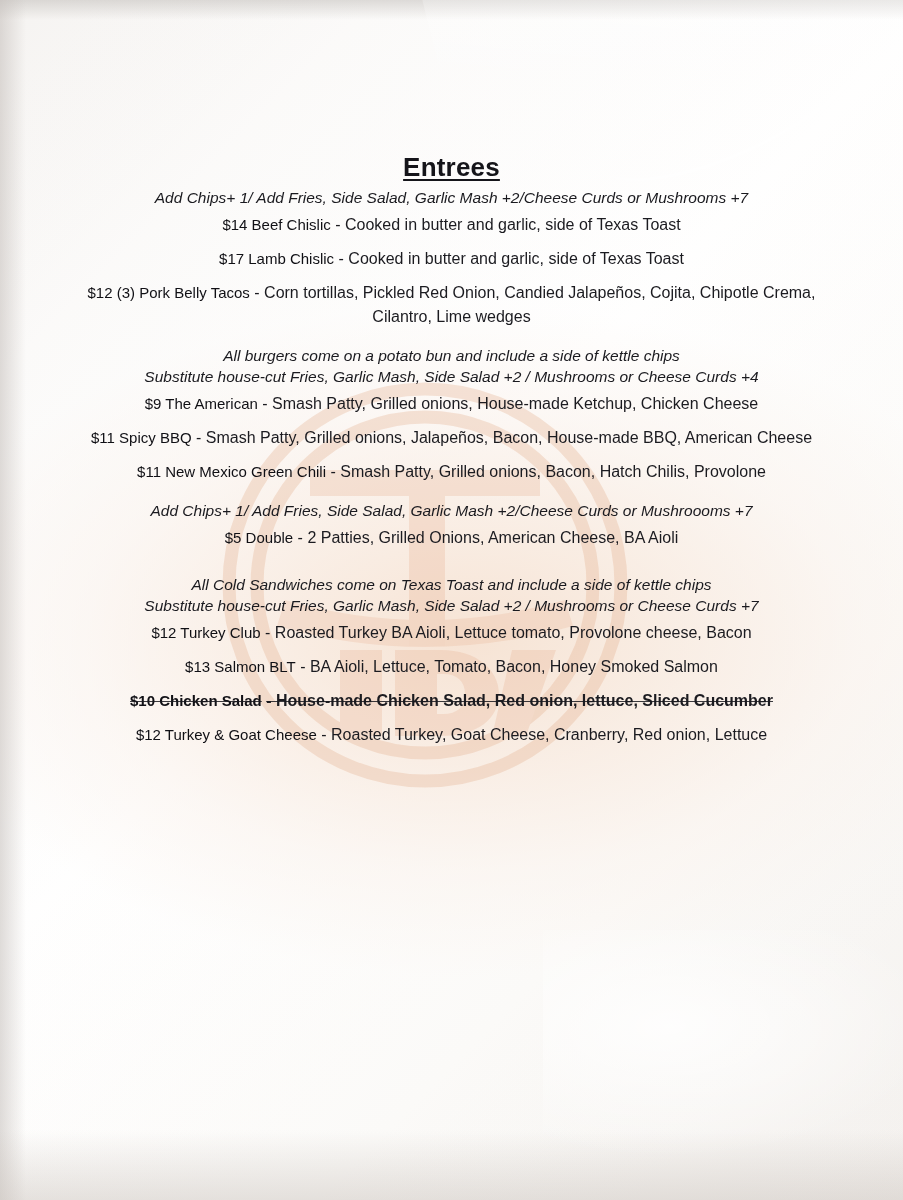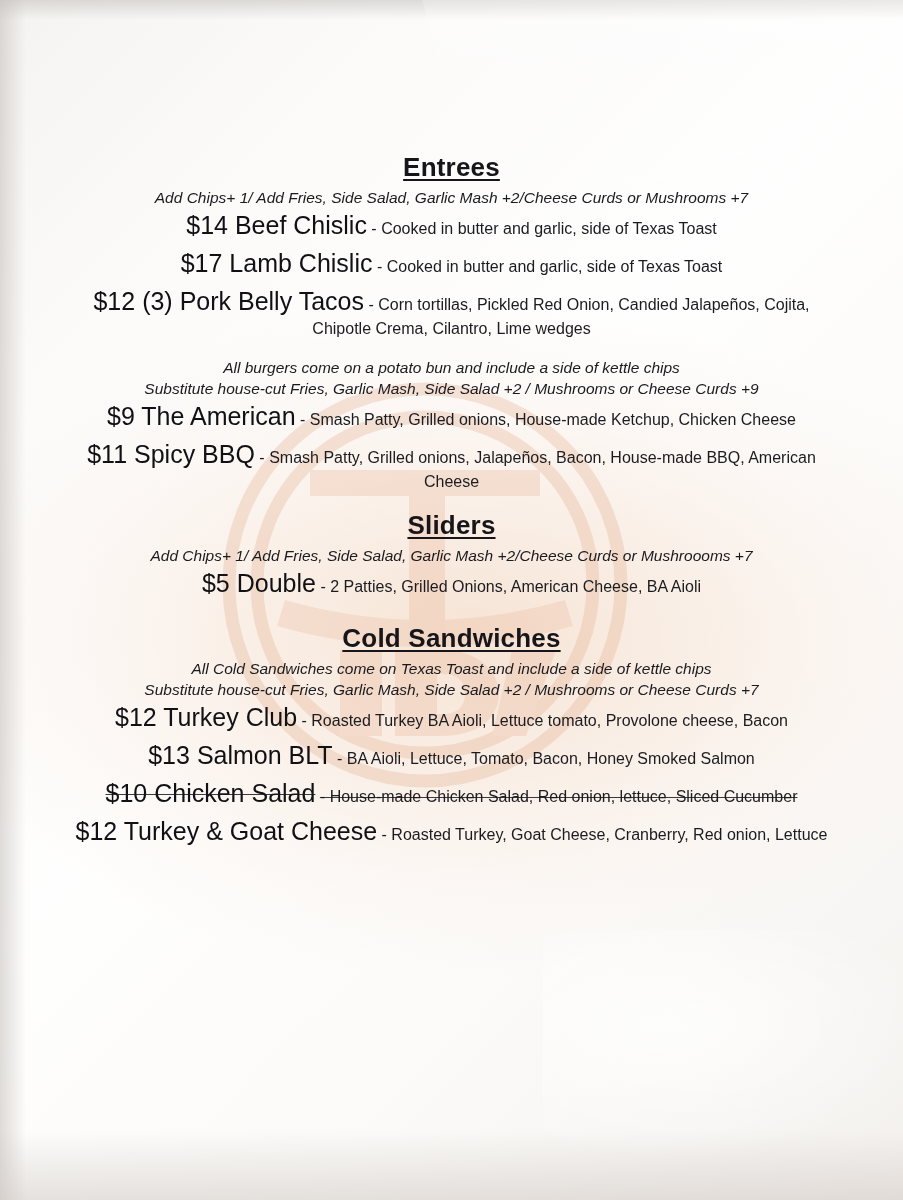--- a/index.html
+++ b/index.html
@@ -105,31 +105,32 @@
     margin: 0 auto 5px auto;
     max-width: 700px;
   }
   .item {
     text-align: center;
     margin: 0 auto 10px auto;
     max-width: 760px;
     line-height: 24px;
   }
   .item .price-name {
-    font-size: 25px;
+    font-size: 15px;
     color: #101015;
   }
   .item .desc {
     font-size: 16px;
     color: #1b1b20;
   }
   .item.strike .price-name, .item.strike .desc {
     text-decoration: line-through;
     text-decoration-thickness: 1.3px;
     text-decoration-color: rgba(25,25,30,0.85);
+    font-weight: bold;
   }
   .gap-s { height: 6px; }
   .gap-m { height: 14px; }
 </style>
 </head>
 <body>
 
 <div id="page">
 
   <div class="watermark">
@@ -166,46 +167,48 @@
       <div class="item">
         <span class="price-name">$12 (3) Pork Belly Tacos</span>
         <span class="desc">- Corn tortillas, Pickled Red Onion, Candied Jalapeños, Cojita, Chipotle Crema, Cilantro, Lime wedges</span>
       </div>
     </div>
 
     <div class="gap-s"></div>
 
     <div class="section">
       <div class="section-note" style="white-space: pre-line;">All burgers come on a potato bun and include a side of kettle chips
-Substitute house-cut Fries, Garlic Mash, Side Salad +2 / Mushrooms or Cheese Curds +9</div>
+Substitute house-cut Fries, Garlic Mash, Side Salad +2 / Mushrooms or Cheese Curds +4</div>
       <div class="item">
         <span class="price-name">$9 The American</span>
         <span class="desc">- Smash Patty, Grilled onions, House-made Ketchup, Chicken Cheese</span>
       </div>
       <div class="item">
         <span class="price-name">$11 Spicy BBQ</span>
         <span class="desc">- Smash Patty, Grilled onions, Jalapeños, Bacon, House-made BBQ, American Cheese</span>
       </div>
+      <div class="item">
+        <span class="price-name">$11 New Mexico Green Chili</span>
+        <span class="desc">- Smash Patty, Grilled onions, Bacon, Hatch Chilis, Provolone</span>
+      </div>
     </div>
 
     <div class="gap-s"></div>
 
     <div class="section">
-      <div class="section-title">Sliders</div>
       <div class="section-note">Add Chips+ 1/ Add Fries, Side Salad, Garlic Mash +2/Cheese Curds or Mushroooms +7</div>
       <div class="item">
         <span class="price-name">$5 Double</span>
         <span class="desc">- 2 Patties, Grilled Onions, American Cheese, BA Aioli</span>
       </div>
     </div>
 
     <div class="gap-m"></div>
 
     <div class="section">
-      <div class="section-title">Cold Sandwiches</div>
       <div class="section-note" style="white-space: pre-line;">All Cold Sandwiches come on Texas Toast and include a side of kettle chips
 Substitute house-cut Fries, Garlic Mash, Side Salad +2 / Mushrooms or Cheese Curds +7</div>
       <div class="item">
         <span class="price-name">$12 Turkey Club</span>
         <span class="desc">- Roasted Turkey BA Aioli, Lettuce tomato, Provolone cheese, Bacon</span>
       </div>
       <div class="item">
         <span class="price-name">$13 Salmon BLT</span>
         <span class="desc">- BA Aioli, Lettuce, Tomato, Bacon, Honey Smoked Salmon</span>
       </div>

